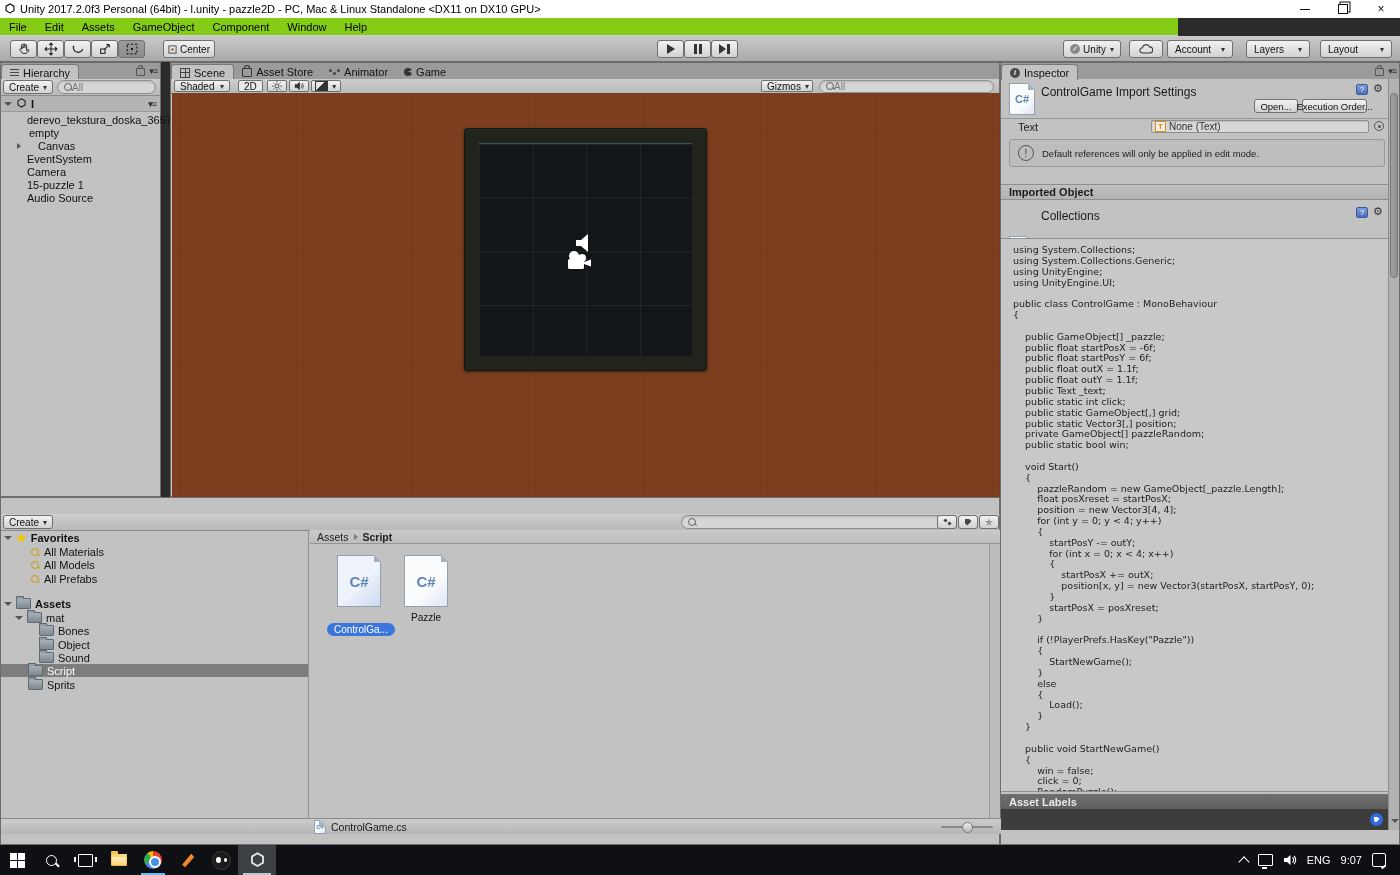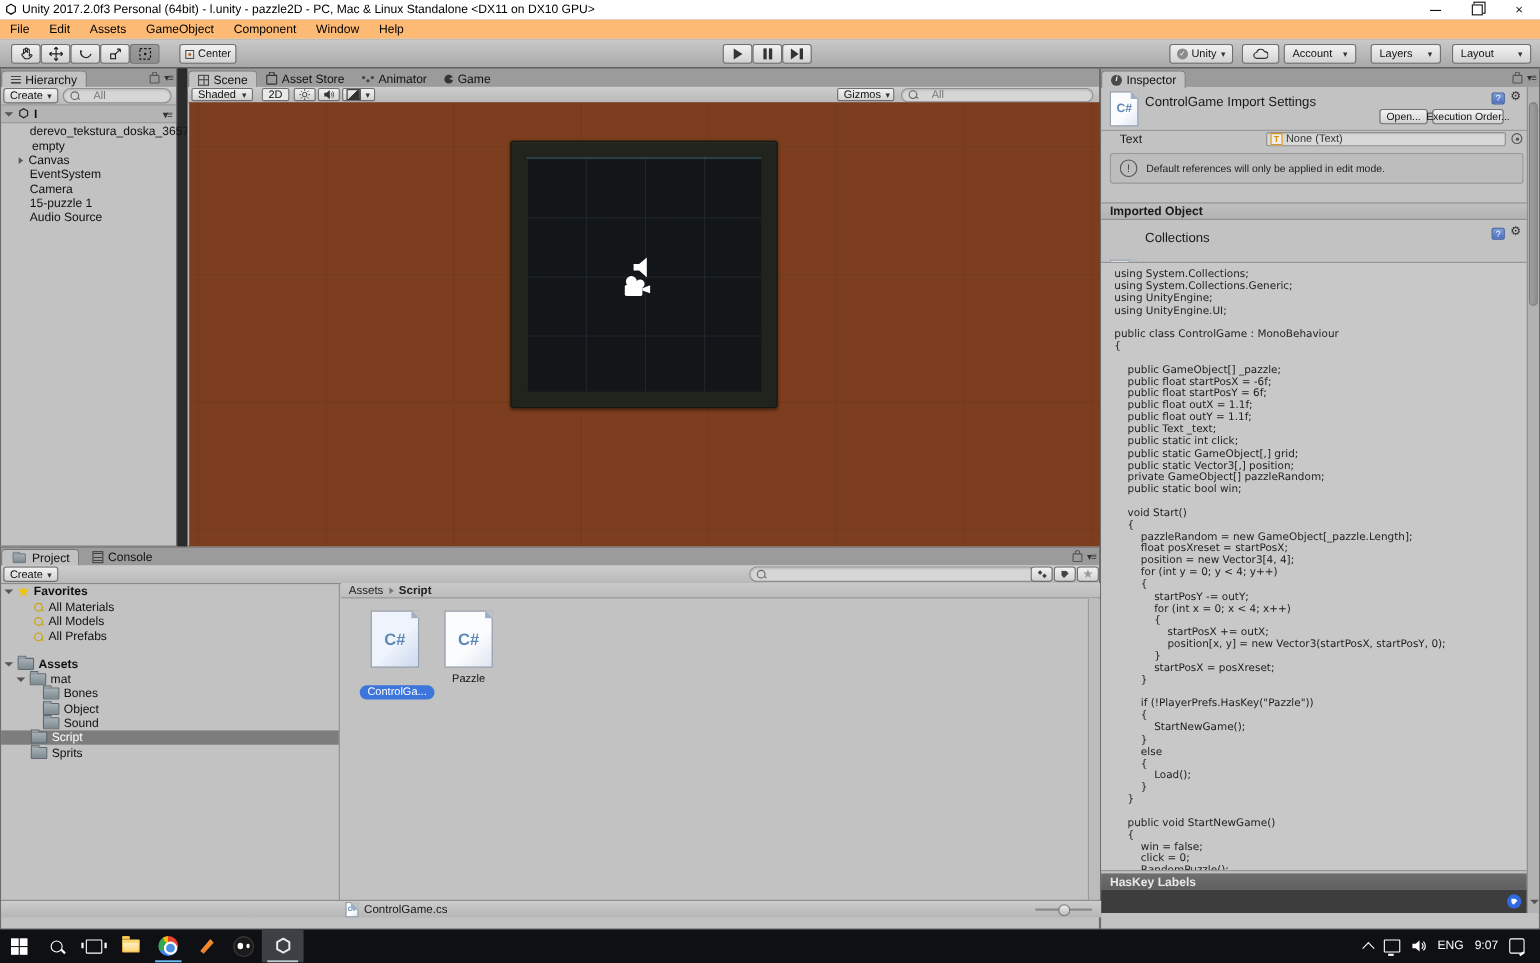--- a/index.html
+++ b/index.html
@@ -3,39 +3,39 @@
 <meta charset="utf-8">
 <style>
   html,body{margin:0;padding:0;background:#000;}
   body{width:1400px;height:875px;overflow:hidden;font-family:"Liberation Sans",sans-serif;}
   .screen{position:relative;width:1400px;height:875px;background:#2b2b2b;}
   .abs{position:absolute;box-sizing:border-box;}
   
   .titlebar{left:0;top:0;width:1400px;height:18px;background:#fff;display:flex;align-items:center;font-size:11px;color:#000;}
   .titlebar .ttl{margin-left:4px;white-space:nowrap;}
   .wctl{position:absolute;top:0;height:18px;width:34px;display:flex;align-items:center;justify-content:center;color:#111;font-size:12px;}
-  .menubar{left:0;top:18px;width:1400px;height:18px;background:#fdba74;display:flex;align-items:center;font-size:11px;color:#000;border-bottom:1px solid #d0d0d0;}
+  .menubar{left:0;top:18px;width:1178px;height:18px;background:#84cc16;display:flex;align-items:center;font-size:11px;color:#000;border-bottom:1px solid #d0d0d0;}
   .menubar span{padding:0 9px;}
   .toolbar{left:0;top:36px;width:1400px;height:26px;background:linear-gradient(#c9c9c9,#a9a9a9);border-bottom:1px solid #6a6a6a;}
   .ubtn{display:flex;align-items:center;justify-content:center;background:linear-gradient(#f2f2f2,#d2d2d2);border:1px solid #707070;border-radius:3px;font-size:10px;color:#111;height:18px;box-sizing:border-box;white-space:nowrap;}
   .ubtn.pressed{background:linear-gradient(#9c9c9c,#8d8d8d);}
   .dd::after{content:"▾";font-size:8px;margin-left:4px;color:#333;}
   .tool{width:27px;}
   
   .panel{background:#c2c2c2;border:1px solid #6d6d6d;}
   .tabstrip{position:absolute;left:0;top:0;right:0;height:16px;background:#9b9b9b;display:flex;}
   .tab{height:15px;margin-top:1px;padding:0 8px;font-size:11px;color:#111;display:flex;align-items:center;gap:4px;border-radius:4px 4px 0 0;}
   .tab.active{background:#c2c2c2;border:1px solid #777;border-bottom:none;}
   .panel-aux{position:absolute;top:2px;right:3px;display:flex;align-items:center;gap:4px;}
   .lock-icon{width:7px;height:6px;border:1px solid #555;border-radius:1px;position:relative;margin-top:3px;}
   .lock-icon::before{content:"";position:absolute;left:1px;top:-4px;width:3px;height:3px;border:1px solid #555;border-bottom:none;border-radius:3px 3px 0 0;}
   .panel-menu-icon{font-size:9px;color:#333;letter-spacing:-1px;}
   .panel-menu-icon::after{content:"▾≡";}
   .minitoolbar{position:absolute;left:0;top:16px;right:0;height:16px;background:linear-gradient(#cdcdcd,#b9b9b9);border-bottom:1px solid #8a8a8a;display:flex;align-items:center;}
-  .searchpill{height:12px;background:#d6d6d6;border:1px solid #8f8f8f;border-radius:7px;display:flex;align-items:center;font-size:10px;color:#777;padding:0 6px;gap:13px;box-shadow:inset 0 1px 2px rgba(0,0,0,.15);}
+  .searchpill{height:12px;background:#d6d6d6;border:1px solid #8f8f8f;border-radius:7px;display:flex;align-items:center;font-size:10px;color:#777;padding:0 6px;gap:0;box-shadow:inset 0 1px 2px rgba(0,0,0,.15);}
   .mag{width:6px;height:6px;border:1.4px solid #666;border-radius:50%;position:relative;flex:none;}
   .mag::after{content:"";position:absolute;left:5px;top:5px;width:3px;height:1.4px;background:#666;transform:rotate(45deg);}
   .mag.yellow{border-color:#cf9f00;}
   .mag.yellow::after{background:#cf9f00;}
   .tree-row{position:absolute;left:0;right:0;height:13px;display:flex;align-items:center;font-size:11px;color:#101010;white-space:nowrap;}
   .tw{display:inline-block;width:0;height:0;border-left:4px solid #555;border-top:3px solid transparent;border-bottom:3px solid transparent;}
   .tw.open{border-left:4px solid transparent;border-right:4px solid transparent;border-top:4px solid #555;border-bottom:none;}
   .folder{width:13px;height:9px;background:linear-gradient(#a7b0b6,#7e8a91);border:1px solid #5f6a70;border-radius:1px;position:relative;flex:none;}
   .folder::before{content:"";position:absolute;top:-3px;left:-1px;width:6px;height:2px;background:#939da3;border:1px solid #5f6a70;border-bottom:none;border-radius:1px 1px 0 0;}
   .star{color:#f2c500;font-size:12px;line-height:10px;}
@@ -223,21 +223,21 @@
       <span class="panel-menu-icon" style="margin-left:auto;margin-right:4px;"></span>
     </div>
     <div class="tree-row" style="top:50px;">
         <span style="margin-left:26px;">derevo_tekstura_doska_3657</span>
       </div>
     <div class="tree-row" style="top:63px;">
         <span style="margin-left:28px;">empty</span>
       </div>
     <div class="tree-row" style="top:76px;">
         <span class="tw" style="margin-left:16px;"></span>
-        <span style="margin-left:5px;">Canvas</span>
+        <span style="margin-left:17px;">Canvas</span>
       </div>
     <div class="tree-row" style="top:89px;">
         <span style="margin-left:26px;">EventSystem</span>
       </div>
     <div class="tree-row" style="top:102px;">
         <span style="margin-left:26px;">Camera</span>
       </div>
     <div class="tree-row" style="top:115px;">
         <span style="margin-left:26px;">15-puzzle 1</span>
       </div>
@@ -419,49 +419,35 @@
     }
 
     public void StartNewGame()
     {
         win = false;
         click = 0;
         RandomPuzzle();</pre>
     </div>
 
     <div class="abs" style="left:0;top:731px;width:390px;height:15px;background:linear-gradient(#6f6f6f,#5f5f5f);display:flex;align-items:center;padding-left:8px;font-size:11px;font-weight:bold;color:#e8e8e8;">
-        <span>HasKey Labels</span>
+        <span>Asset Labels</span>
       </div>
     <div class="abs" style="left:0;top:746px;width:390px;height:21px;background:#3d3d3d;">
       <span style="position:absolute;right:8px;top:4px;width:13px;height:13px;border-radius:50%;background:#2f6bdf;display:flex;align-items:center;justify-content:center;">
           <i style="width:6px;height:6px;background:#fff;display:block;clip-path:polygon(0 0,60% 0,100% 40%,40% 100%,0 60%);"></i>
         </span>
     </div>
 
     <div class="abs" style="right:0;top:16px;width:11px;height:751px;background:#b2b2b2;border-left:1px solid #8d8d8d;">
       <div class="abs" style="left:1px;top:14px;width:8px;height:185px;background:linear-gradient(90deg,#a0a0a0,#8e8e8e);border:1px solid #787878;border-radius:4px;"></div>
       <div class="abs" style="left:2px;bottom:3px;"><span class="tw open" style="border-top-color:#555;"></span></div>
     </div>
   </div>
 
   <div class="abs panel" style="left:0;top:497px;width:1000px;height:348px;">
-    <div class="tabstrip">
-      <div class="tab active">
-        <span class="folder" style="transform:scale(.8);"></span>
-        <span>Project</span>
-      </div>
-      <div class="tab" style="margin-left:4px;">
-        <span style="width:8px;height:9px;border:1px solid #444;background:repeating-linear-gradient(#0000 0 1px,#444 1px 2px,#0000 2px 3px);"></span>
-        <span>Console</span>
-      </div>
-      <div class="panel-aux">
-          <span class="lock-icon"></span>
-          <span class="panel-menu-icon"></span>
-        </div>
-    </div>
     <div class="minitoolbar">
       <div class="ubtn dd" style="height:14px;margin-left:2px;padding:0 5px;">
           <span>Create</span>
         </div>
       <div class="searchpill" style="position:absolute;left:680px;width:248px;">
           <span class="mag"></span>
         </div>
       <div class="ubtn" style="position:absolute;left:936px;width:20px;height:14px;">
           <span style="display:flex;gap:1px;">
             <i style="width:3px;height:3px;background:#444;transform:rotate(45deg);display:block;"></i>

